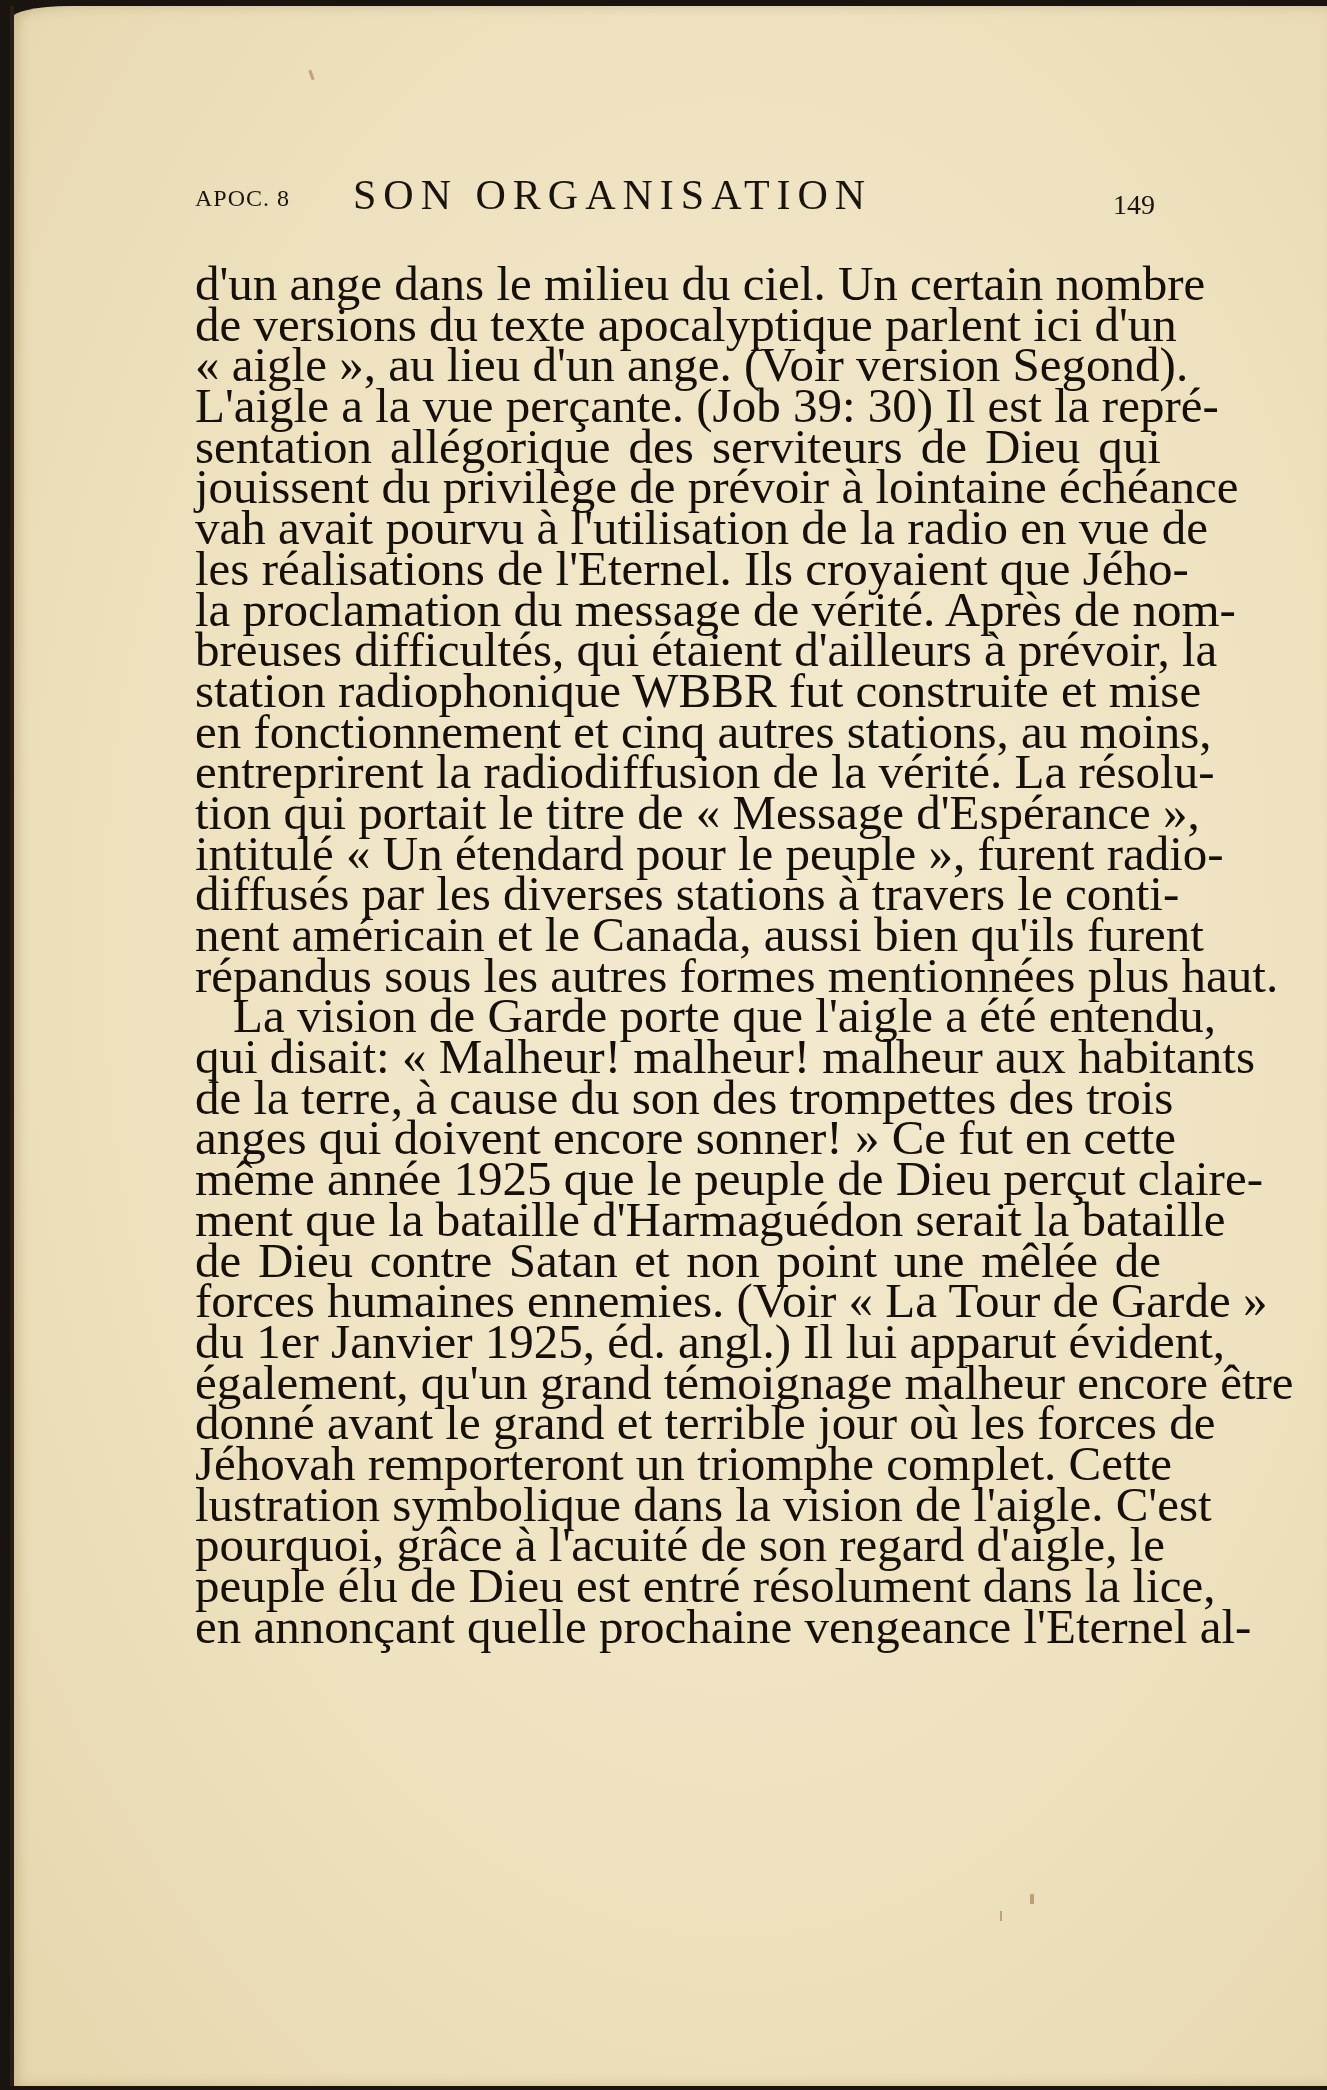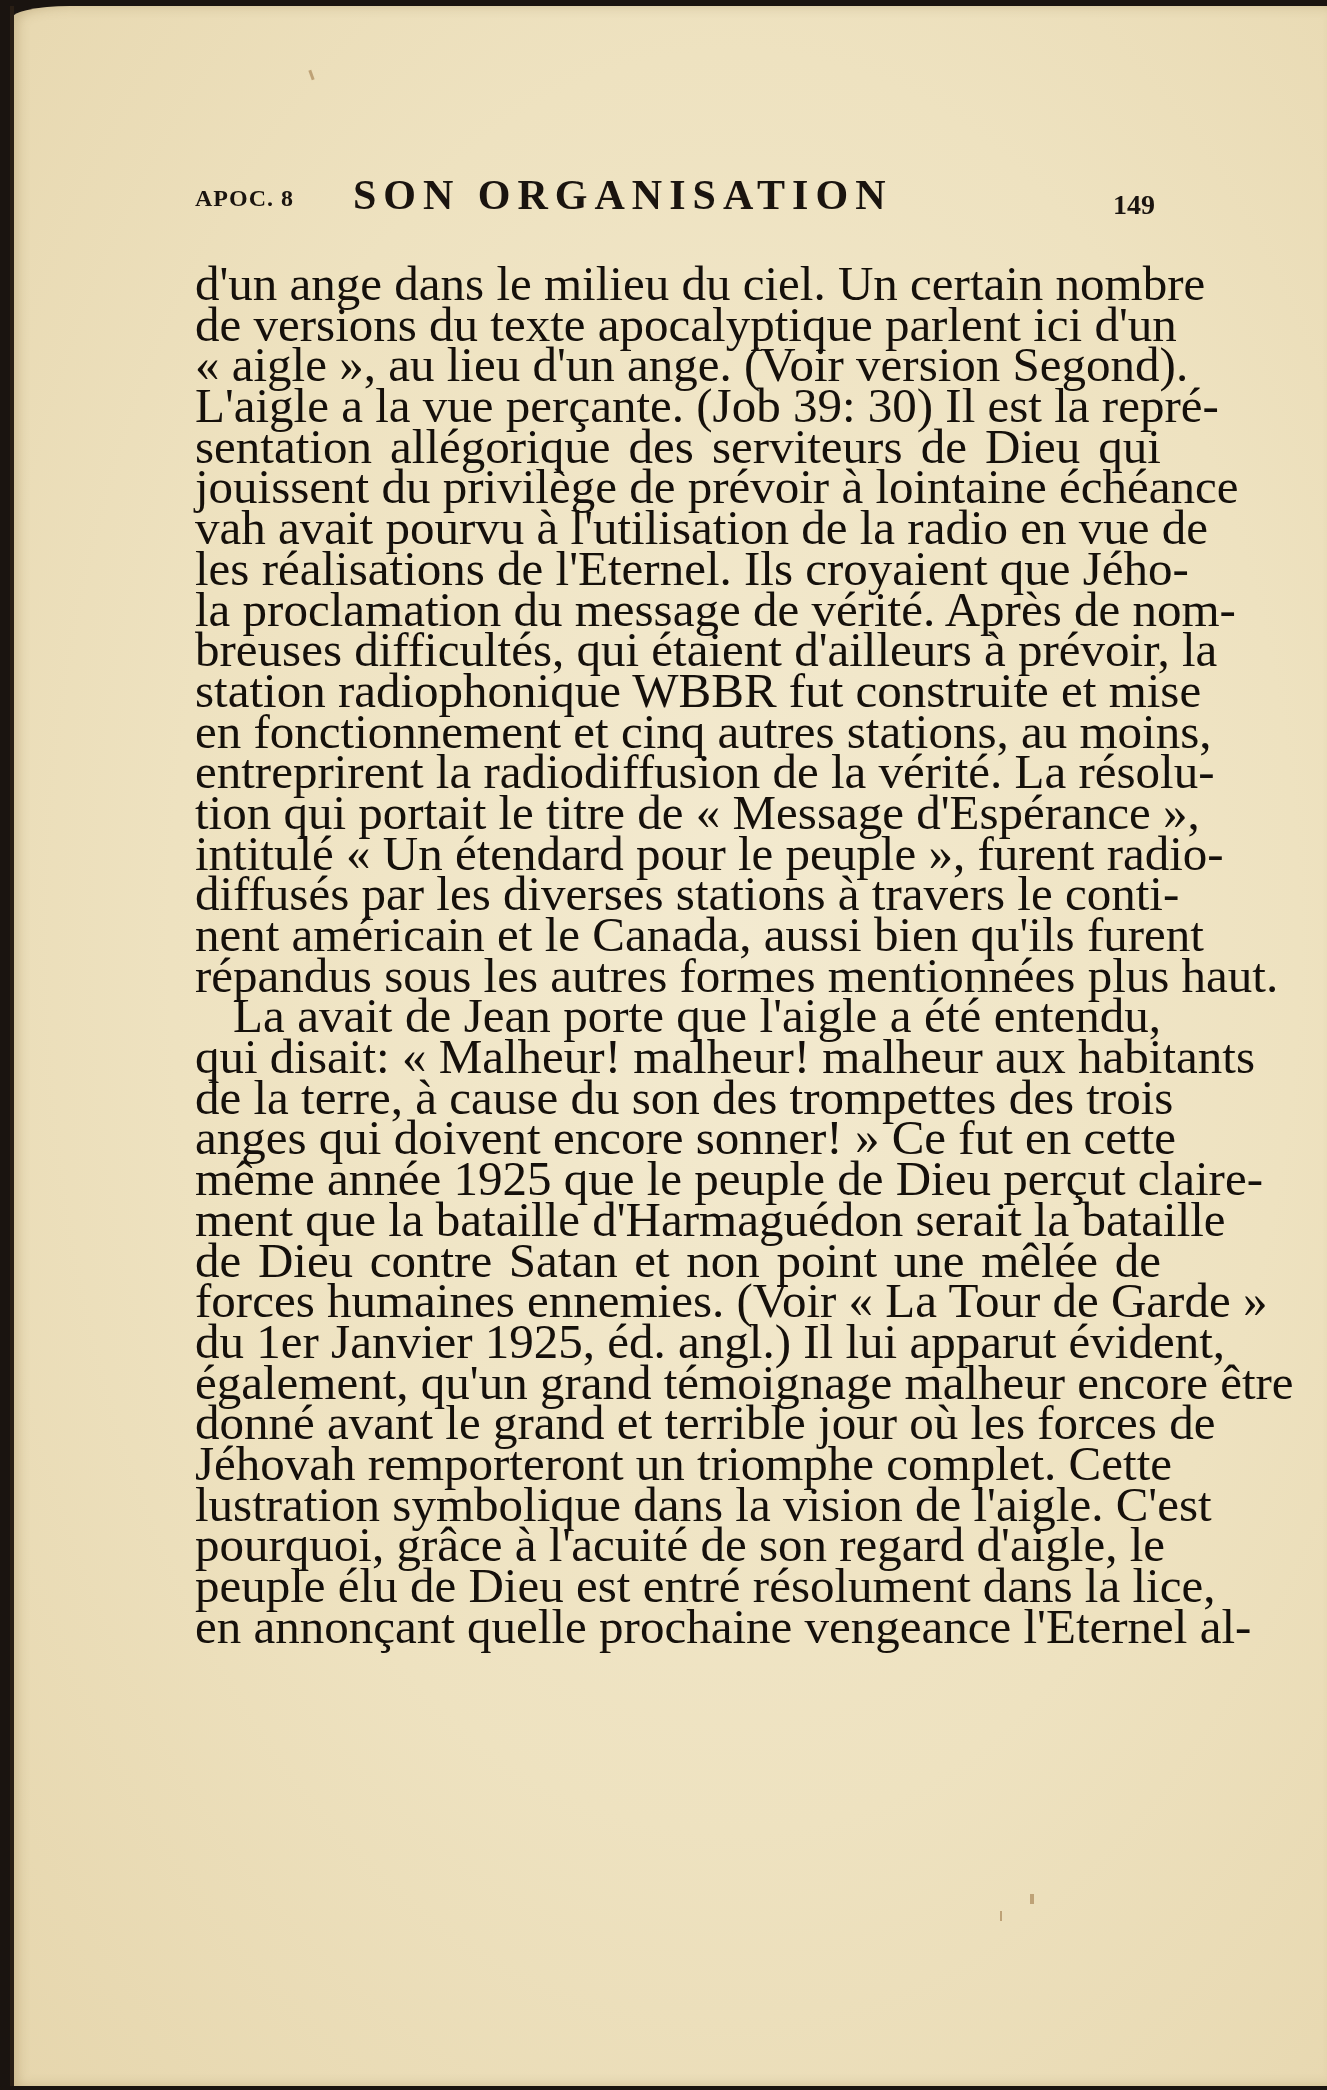--- a/index.html
+++ b/index.html
@@ -15,21 +15,20 @@
       box-shadow: inset 8px 0 12px rgba(120,90,40,0.25);
     }
     .page::before {
       content: ""; position: absolute; left: 0; top: 0; bottom: 0; width: 4px;
       background: #2a1f15;
     }
     .header {
       position: absolute; top: 165px; left: 185px; width: 960px; height: 60px;
       font-family: "Liberation Serif", "DejaVu Serif", serif;
       color: #1a140f;
-      font-weight: bold;
     }
     .header .chapter {
       position: absolute; left: 0; top: 14px; font-size: 24px; letter-spacing: 1px;
     }
     .header .title {
       position: absolute; left: 158px; top: 0; font-size: 42px; letter-spacing: 7px;
     }
     .header .pageno {
       position: absolute; right: 0; top: 18px; font-size: 28px;
     }
@@ -70,21 +69,21 @@
     <span class="line">la proclamation du message de vérité. Après de nom-</span>
     <span class="line">breuses difficultés, qui étaient d'ailleurs à prévoir, la</span>
     <span class="line">station radiophonique WBBR fut construite et mise</span>
     <span class="line">en fonctionnement et cinq autres stations, au moins,</span>
     <span class="line">entreprirent la radiodiffusion de la vérité. La résolu-</span>
     <span class="line">tion qui portait le titre de « Message d'Espérance »,</span>
     <span class="line">intitulé « Un étendard pour le peuple », furent radio-</span>
     <span class="line">diffusés par les diverses stations à travers le conti-</span>
     <span class="line">nent américain et le Canada, aussi bien qu'ils furent</span>
     <span class="line last">répandus sous les autres formes mentionnées plus haut.</span>
-    <span class="line indent">La avait de Jean porte que l'aigle a été entendu,</span>
+    <span class="line indent">La vision de Garde porte que l'aigle a été entendu,</span>
     <span class="line">qui disait: « Malheur! malheur! malheur aux habitants</span>
     <span class="line">de la terre, à cause du son des trompettes des trois</span>
     <span class="line">anges qui doivent encore sonner! » Ce fut en cette</span>
     <span class="line">même année 1925 que le peuple de Dieu perçut claire-</span>
     <span class="line">ment que la bataille d'Harmaguédon serait la bataille</span>
     <span class="line">de Dieu contre Satan et non point une mêlée de</span>
     <span class="line">forces humaines ennemies. (Voir « La Tour de Garde »</span>
     <span class="line">du 1er Janvier 1925, éd. angl.) Il lui apparut évident,</span>
     <span class="line">également, qu'un grand témoignage malheur encore être</span>
     <span class="line">donné avant le grand et terrible jour où les forces de</span>

